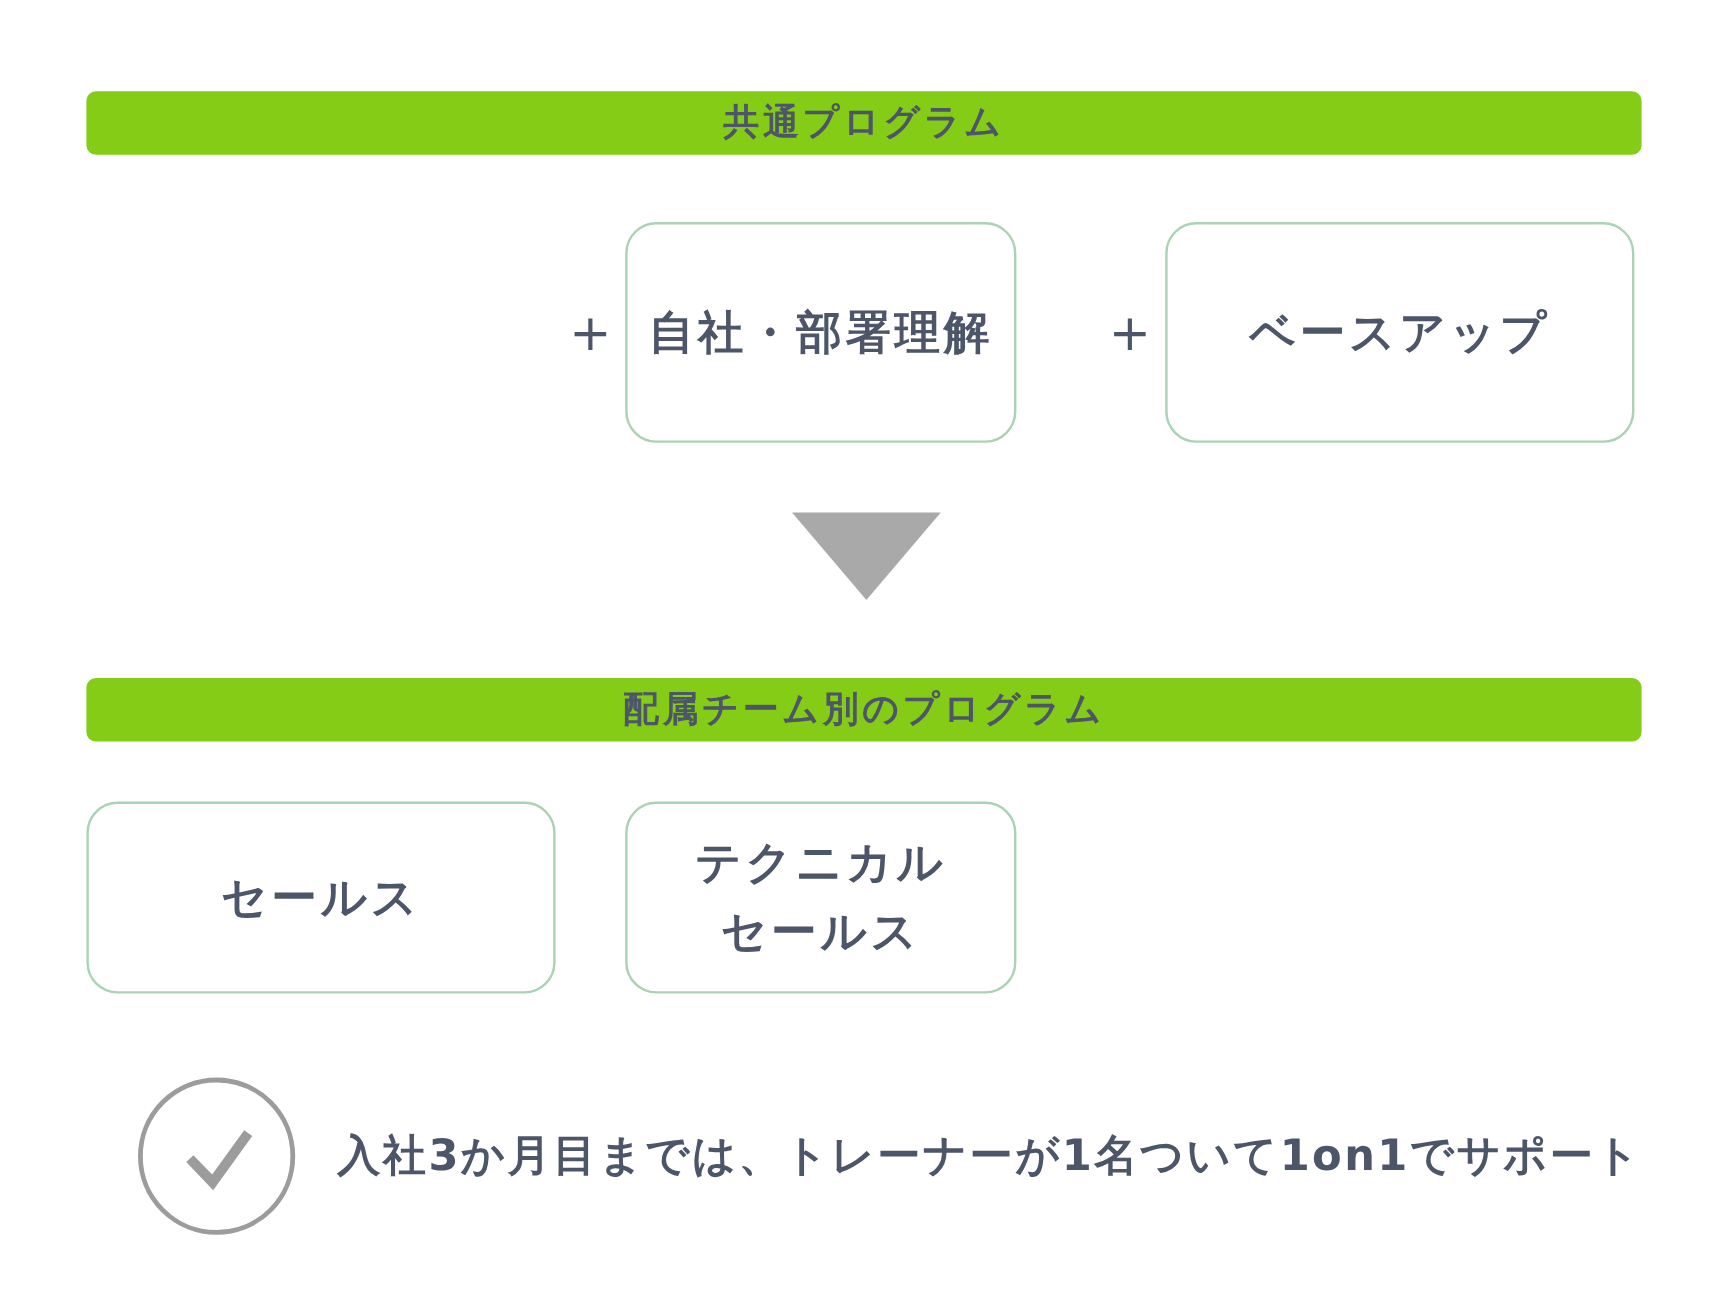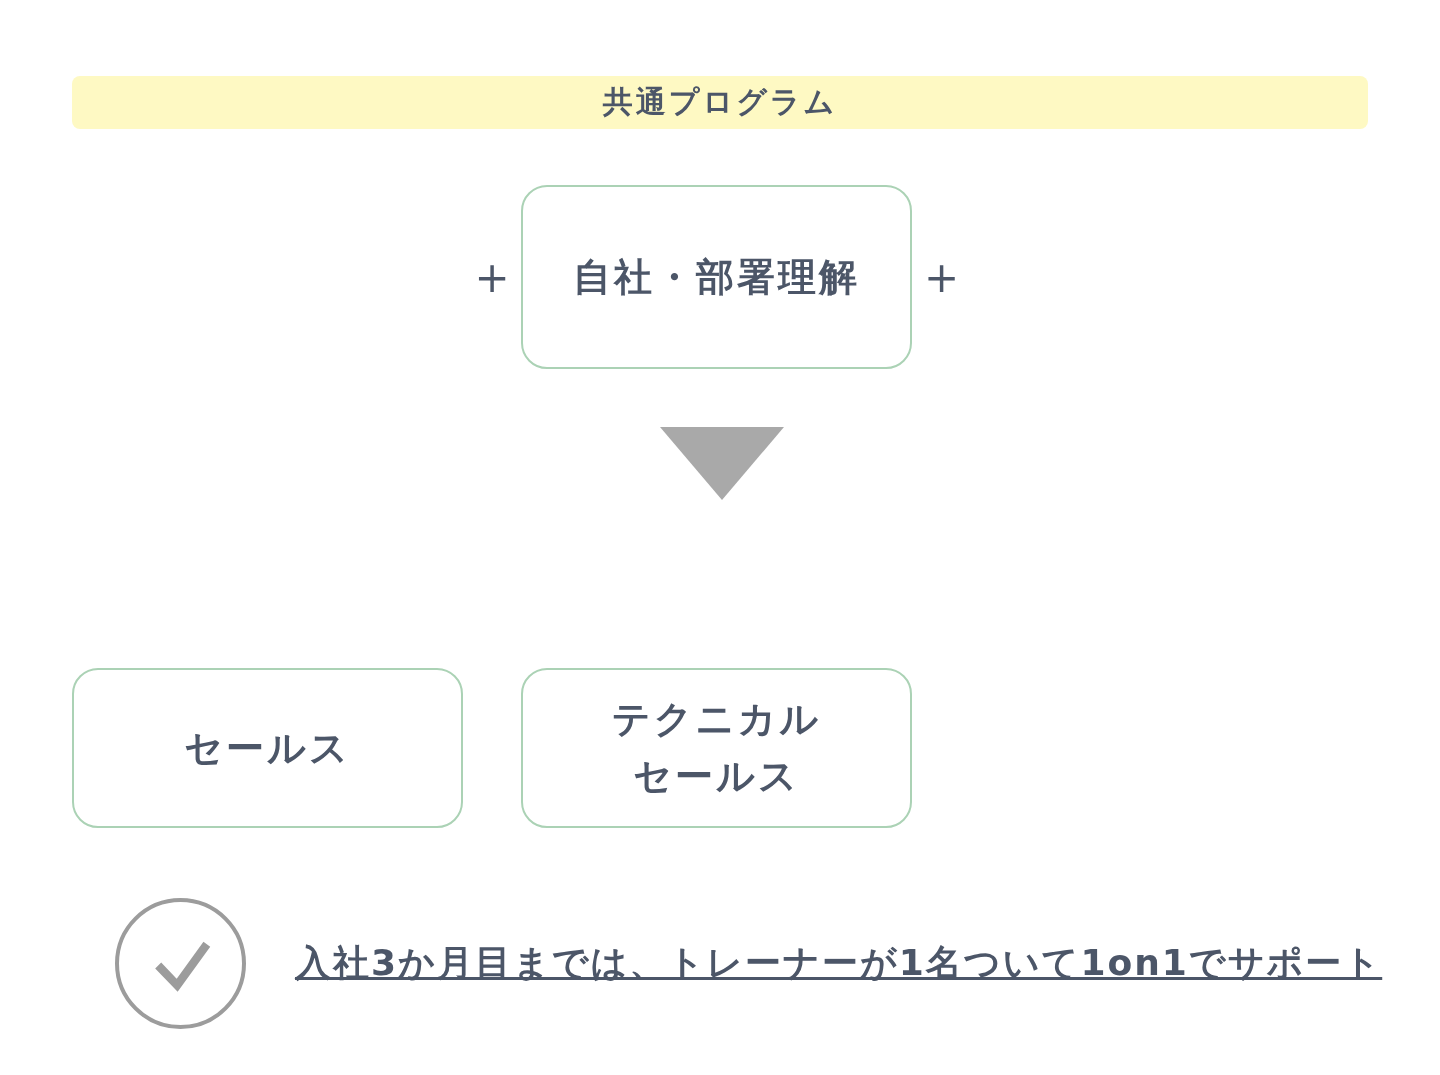--- a/index.html
+++ b/index.html
@@ -13,21 +13,21 @@
     width: 1440px;
     height: 1075px;
     background: #ffffff;
     overflow: hidden;
   }
   .banner {
     position: absolute;
     left: 72px;
     width: 1296px;
     height: 53px;
-    background: #fef9c3;
+    background: #84cc16;
     border-radius: 8px;
     display: flex;
     align-items: center;
     justify-content: center;
     font-size: 30px;
     font-weight: bold;
     color: #4c5668;
     letter-spacing: 3px;
   }
   #banner-common { top: 76px; }
@@ -46,21 +46,21 @@
     font-weight: bold;
     color: #4c5668;
     letter-spacing: 3px;
     line-height: 1.5;
     white-space: pre-line;
     box-sizing: border-box;
   }
   .row1 { top: 185px; height: 184px; }
   .row2 { top: 668px; height: 160px; }
   .col1 { left: 72px;  width: 391px; }
-  .col2 { left: 521px; width: 391px; }
+  .col2 { left: 521px; width: 326px; }
   .col3 { left: 971px; width: 391px; }
 
   .plus {
     position: absolute;
     top: 185px;
     height: 184px;
     display: flex;
     align-items: center;
     justify-content: center;
     font-size: 42px;
@@ -108,46 +108,47 @@
     height: 131px;
     border: 4px solid #9c9c9c;
     border-radius: 50%;
     box-sizing: border-box;
     display: flex;
     align-items: center;
     justify-content: center;
     flex: 0 0 auto;
   }
   .footer-text {
-    margin-left: 49px;
+    margin-left: 35px;
     font-size: 36px;
     font-weight: bold;
     color: #4c5668;
     letter-spacing: 2px;
     white-space: nowrap;
-    text-decoration: underline;
   }
 </style>
 </head>
 <body>
 
 <div class="stage">
 
   <div class="banner" id="banner-common">共通プログラム</div>
 
 
   <div class="plus" id="plus-1">+</div>
 
   <div class="box row1 col2">自社・部署理解</div>
 
   <div class="plus" id="plus-2">+</div>
 
+  <div class="box row1 col3">ベースアップ</div>
 
   <div class="down-arrow"></div>
 
+  <div class="banner" id="banner-team">配属チーム別のプログラム</div>
 
   <div class="box row2 col1">セールス</div>
 
   <div class="box row2 col2">テクニカル
 セールス</div>
 
 
 
   <div class="footer">
     <div class="check-circle">

